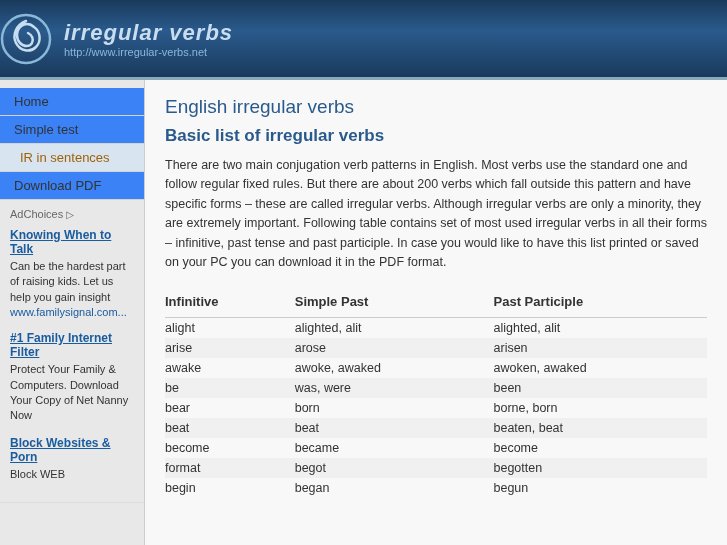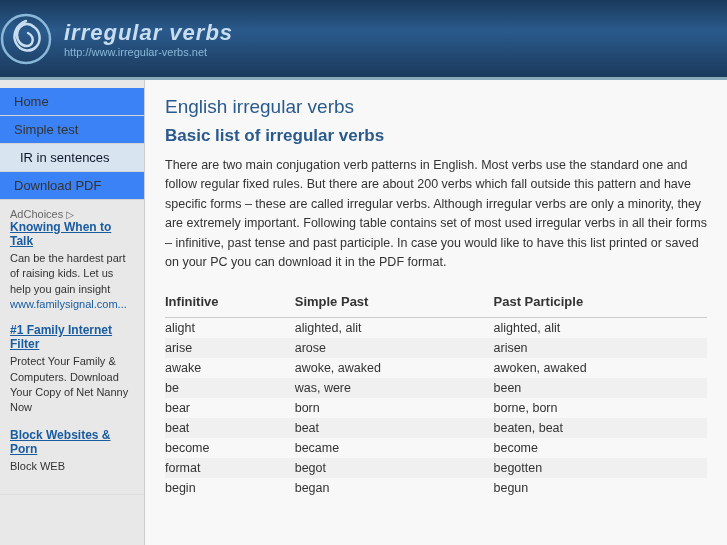--- a/index.html
+++ b/index.html
@@ -59,33 +59,34 @@
       padding: 6px 14px;
       color: #333;
       text-decoration: none;
       font-size: 13px;
       cursor: pointer;
       border-bottom: 1px solid #d4d4d4;
       background: #3b82f6;
     }
     .nav-item.active {
       background: #d8e4f0;
-      color: #0f172a;
+      color: #a16207;
       padding-left: 20px;
     }
 
     #ad-section {
       padding: 8px 10px;
       font-size: 11px;
       color: #555;
       border-bottom: 1px solid #ddd;
     }
     #ad-choices {
       font-size: 11px;
       color: #666;
+      margin-bottom: 8px;
       display: flex;
       align-items: center;
       gap: 3px;
     }
     .ad-block {
       margin-bottom: 12px;
       font-size: 12px;
     }
     .ad-link {
       color: #1a5ca0;

